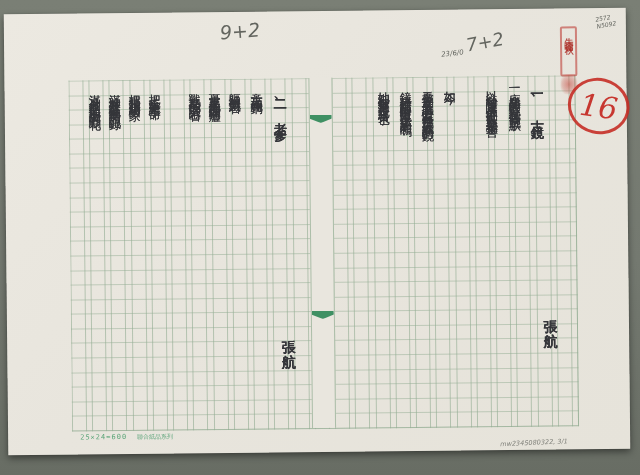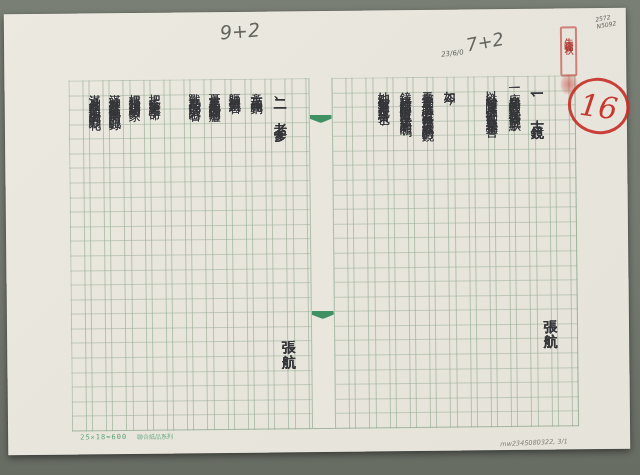--- a/index.html
+++ b/index.html
@@ -97,17 +97,17 @@
     </div>
     <div class="pencil" style="left:492px;top:430px;font-size:6.5px;transform:rotate(-2deg);opacity:.8">mw2345080322, 3/1</div>
 
     <div class="seal">朱嘯秋</div>
     <div class="sealblob"></div>
     <div class="circle16">
       <span>16</span>
     </div>
 
     <div class="footer-print">
-      <span>25×18=600</span><span class="small">聯合紙品系列</span>
+      <span>25×24=600</span><span class="small">聯合紙品系列</span>
     </div>
 
   </div>
 </div>
 
 </body></html>

